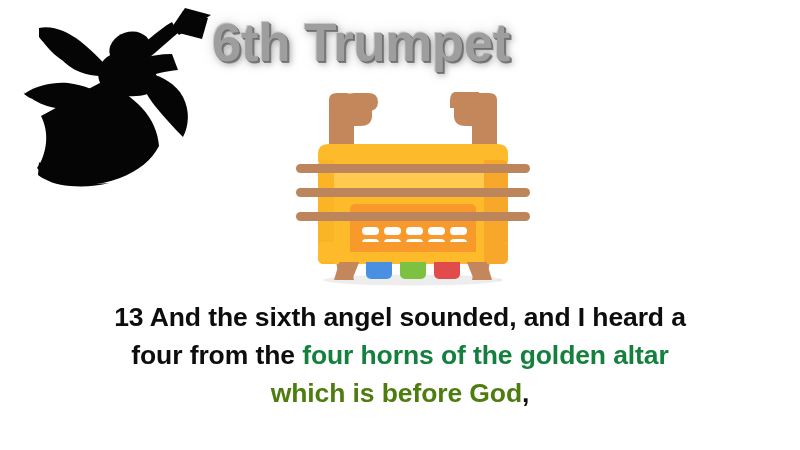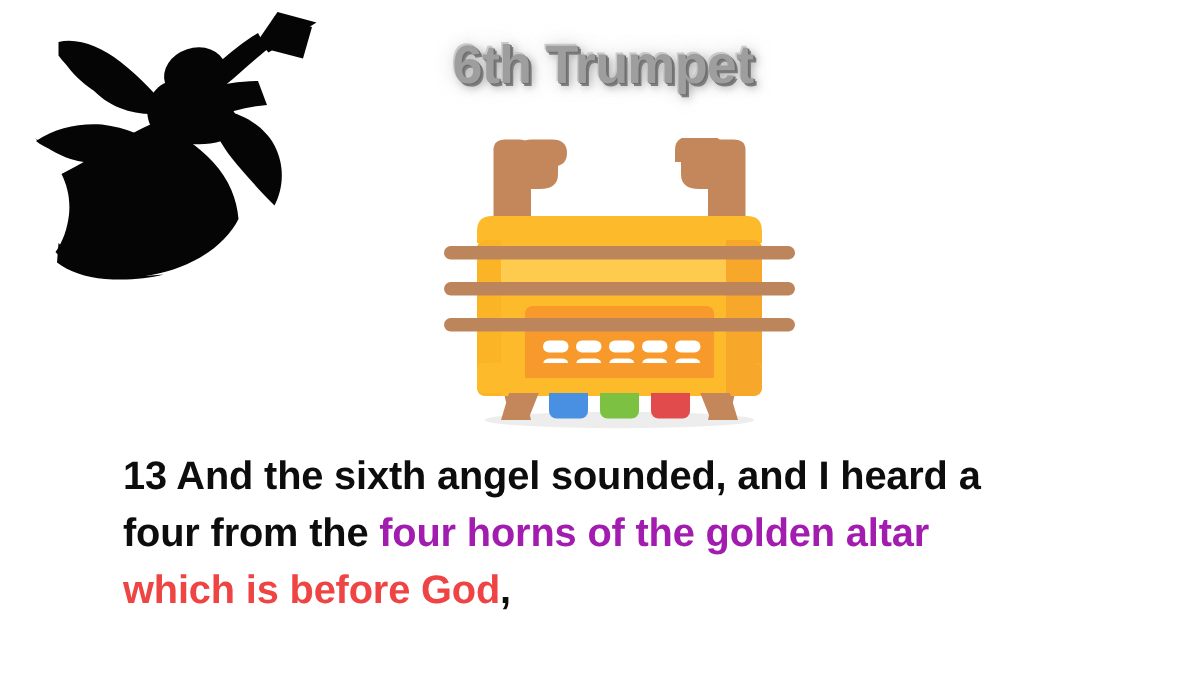--- a/index.html
+++ b/index.html
@@ -25,22 +25,22 @@
   }
   #angel-figure svg { display:block; width:100%; height:100%; }
 
   
   #slide-title {
     position:absolute;
     left:212px; top:13px;
     width:380px;
     height:62px;
     line-height:60px;
-    text-align:center;
-    font-size:36px;
+    text-align:left;
+    font-size:53px;
     font-weight:bold;
     letter-spacing:-0.5px;
     color:#9e9e9e;
     white-space:nowrap;
     text-shadow:
        1px 1px 0 #6f6f6f,
        2px 2px 0 #7d7d7d,
       -1px -1px 0 #c9c9c9,
        3px 3px 6px rgba(120,120,120,0.55),
        0 0 12px rgba(170,170,170,0.55);
@@ -52,28 +52,29 @@
     left:288px; top:92px;
     width:250px; height:196px;
   }
   #altar-illustration svg { display:block; width:100%; height:100%; }
 
   
   #verse-block {
     position:absolute;
     left:82px; top:298px;
     width:636px;
+    text-align:center;
     font-size:26.5px;
     font-weight:bold;
     line-height:38px;
     color:#0d0d0d;
     letter-spacing:-0.1px;
   }
-  #verse-block .hl-red  { color:#a21caf; }
-  #verse-block .hl-cyan { color:#ef4444; }
+  #verse-block .hl-red  { color:#15803d; }
+  #verse-block .hl-cyan { color:#4d7c0f; }
   #verse-block .ln { display:block; }
 </style>
 </head>
 <body>
 
 <div id="slide">
 
   <div id="angel-figure">
     <svg viewBox="0 0 210 185" xmlns="http://www.w3.org/2000/svg">
       <g fill="#050505">

